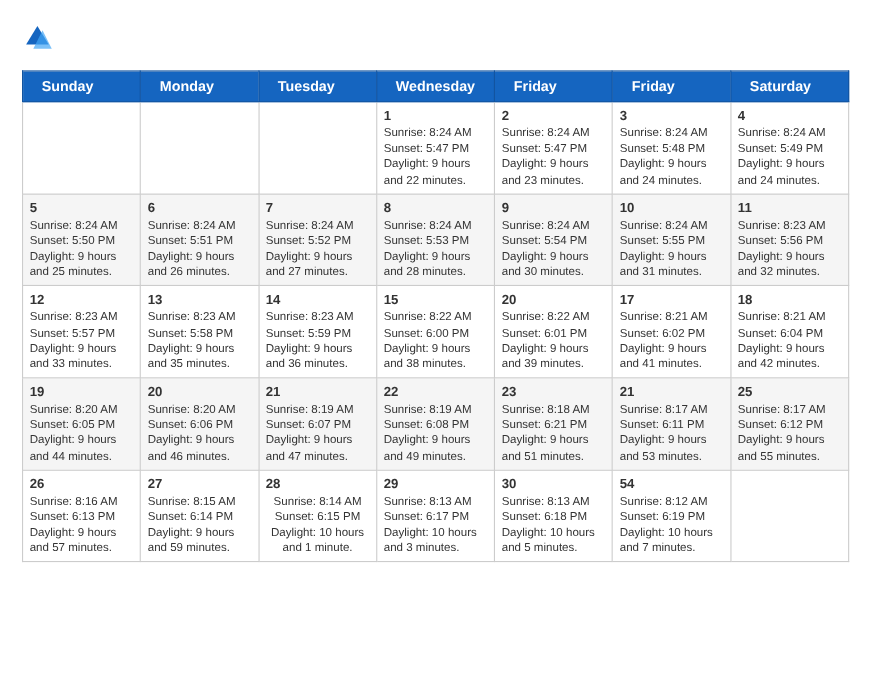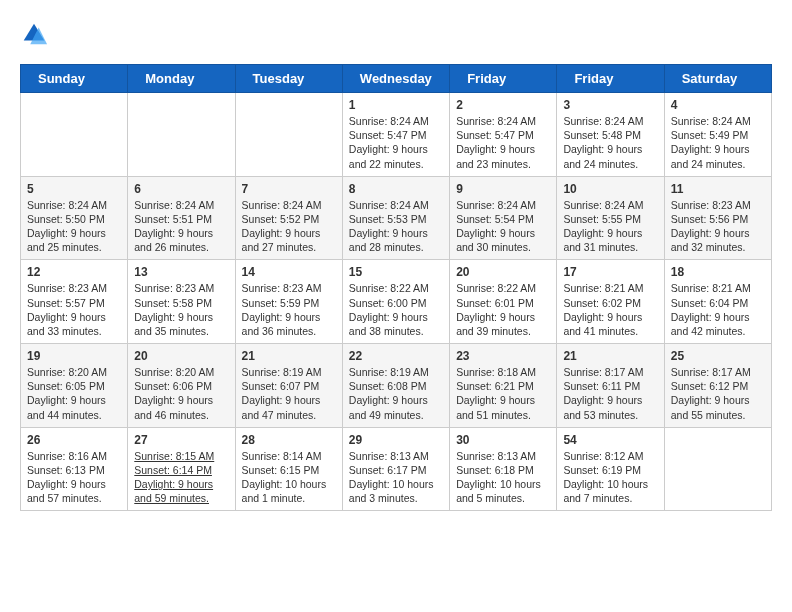--- a/index.html
+++ b/index.html
@@ -309,28 +309,28 @@
       <tr>
         <td>
           <span class="day-num">26</span>
           <div class="day-info" style="white-space: pre-line;">Sunrise: 8:16 AM
 Sunset: 6:13 PM
 Daylight: 9 hours
 and 57 minutes.</div>
         </td>
         <td>
           <span class="day-num">27</span>
-          <div class="day-info" style="white-space: pre-line; text-decoration: underline;">Sunrise: 8:15 AM
+          <div class="day-info" style="white-space: pre-line;">Sunrise: 8:15 AM
 Sunset: 6:14 PM
 Daylight: 9 hours
 and 59 minutes.</div>
         </td>
         <td>
           <span class="day-num">28</span>
-          <div class="day-info" style="white-space: pre-line;">Sunrise: 8:14 AM
+          <div class="day-info" style="white-space: pre-line; text-align: center;">Sunrise: 8:14 AM
 Sunset: 6:15 PM
 Daylight: 10 hours
 and 1 minute.</div>
         </td>
         <td>
           <span class="day-num">29</span>
           <div class="day-info" style="white-space: pre-line;">Sunrise: 8:13 AM
 Sunset: 6:17 PM
 Daylight: 10 hours
 and 3 minutes.</div>

